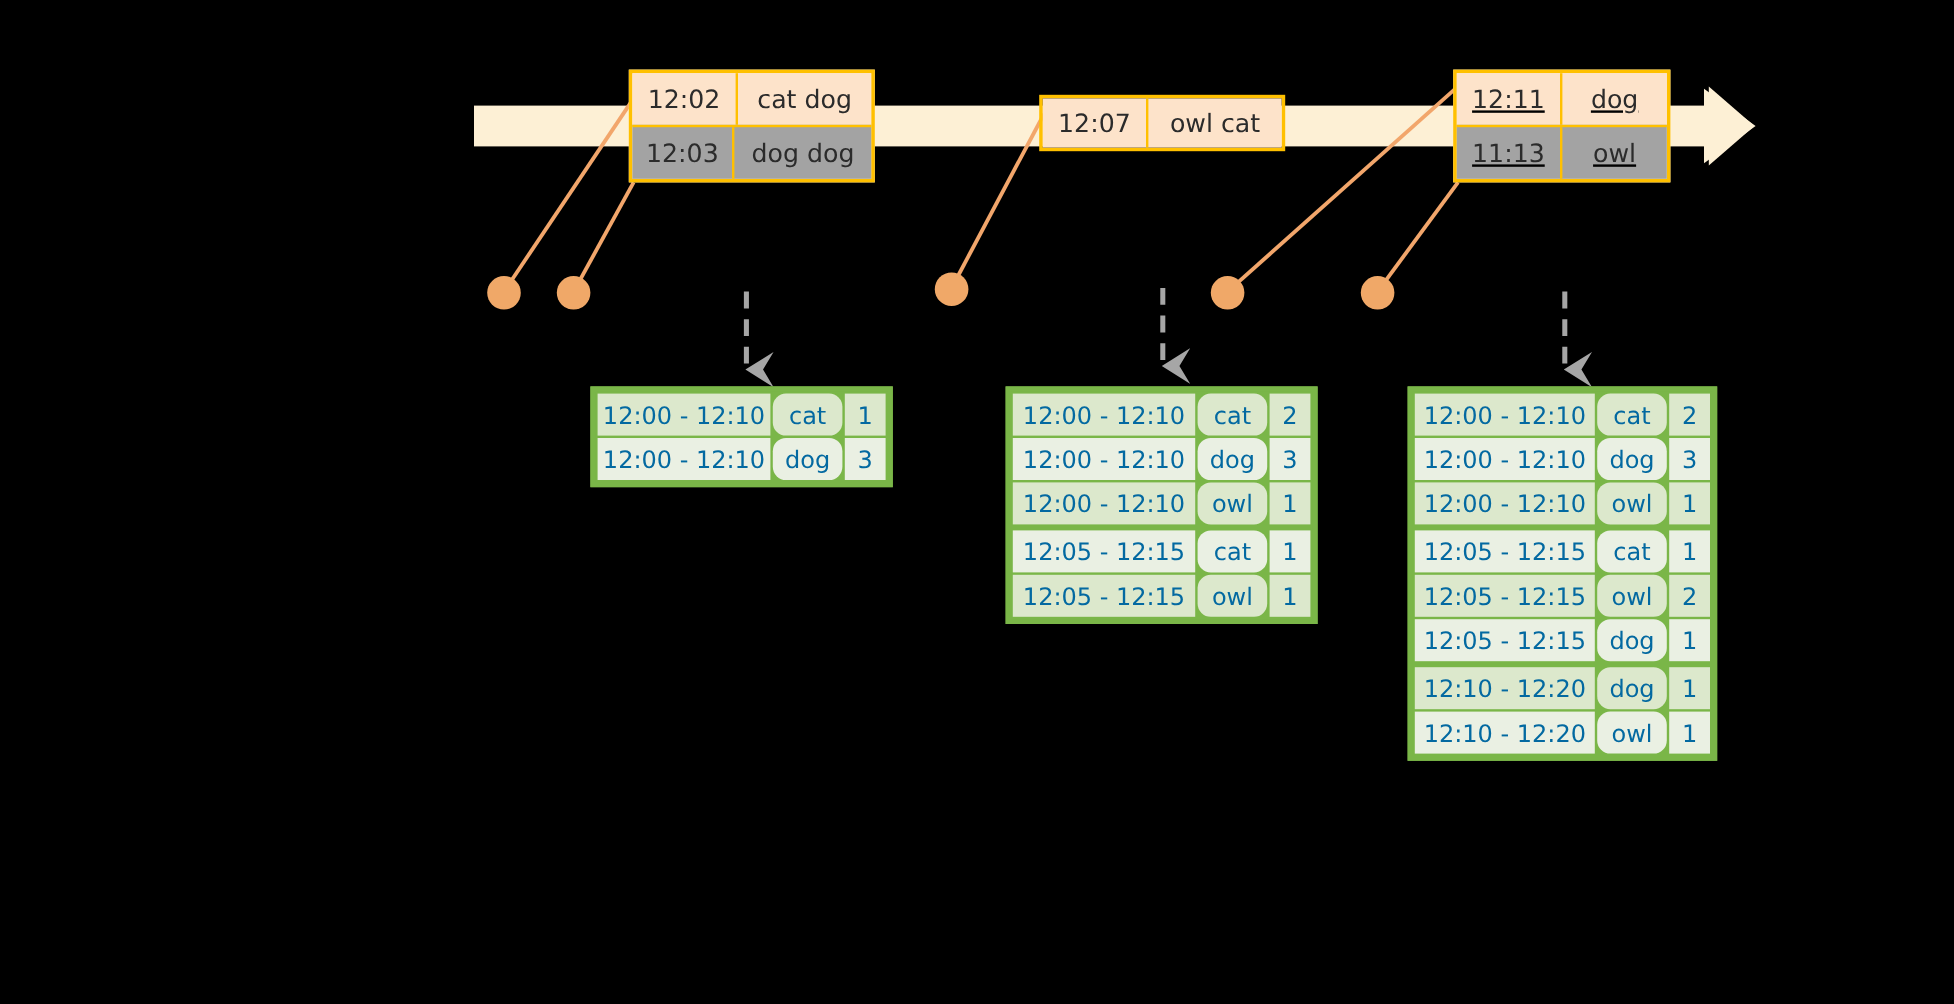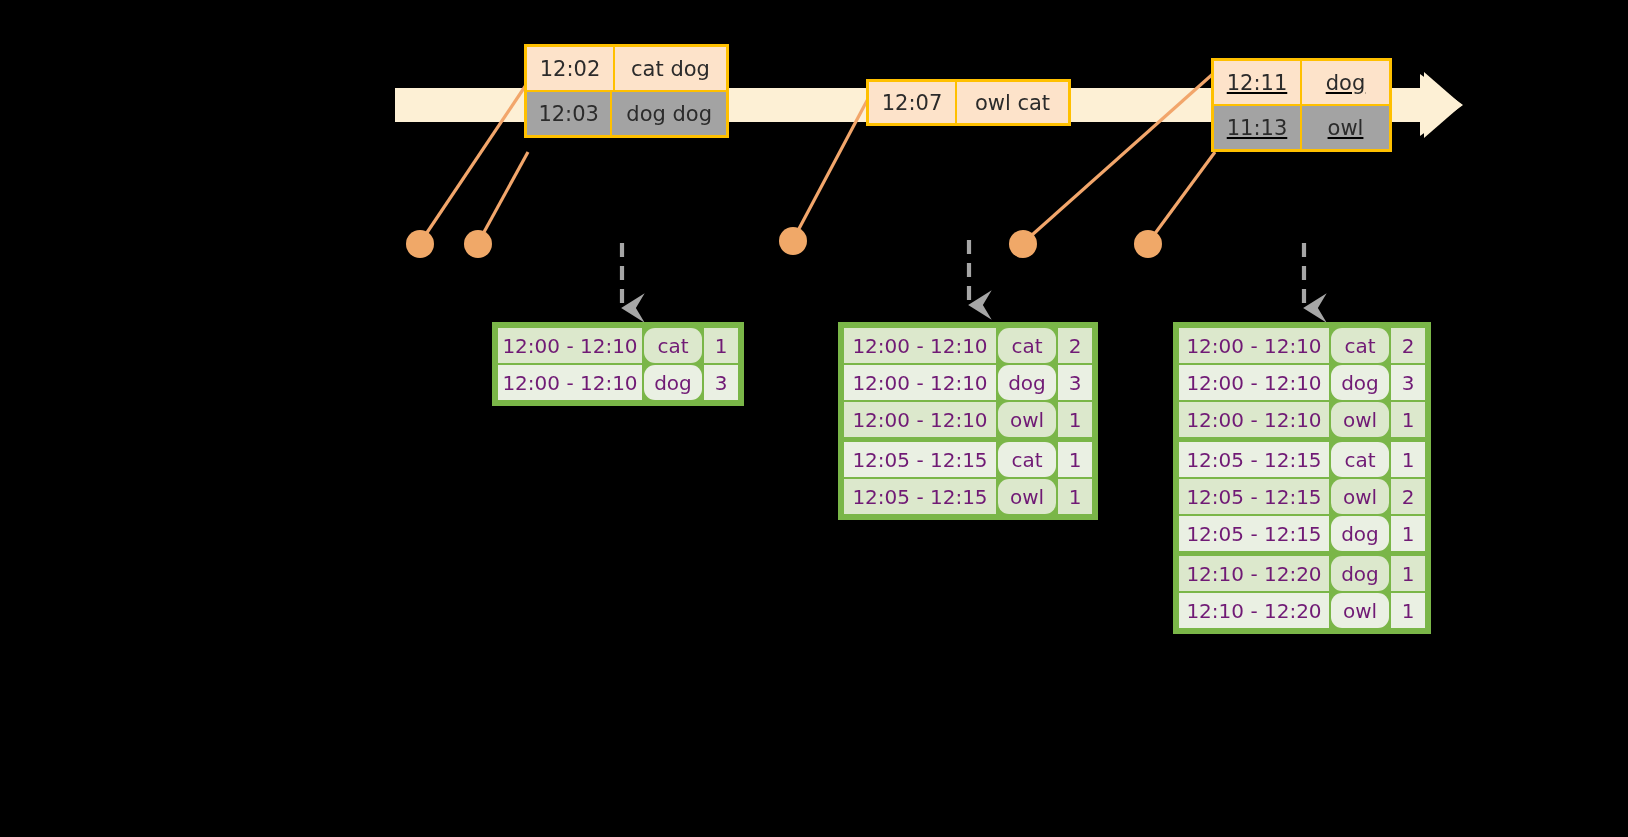--- a/index.html
+++ b/index.html
@@ -62,21 +62,21 @@
     padding: 2px;
   }
   .res-row {
     display: flex;
     gap: 2px;
     height: 35px;
   }
   .res-row > div {
     display: flex; align-items: center; justify-content: center;
     font-size: 20px;
-    color: #701a75;
+    color: #0369a1;
     white-space: nowrap;
   }
   .res-window { width: 152px; }
   .res-key    { width: 58px; border-radius: 11px; }
   .res-count  { width: 34px; }
   .row-a > div { background: #DCE8CC; }
   .row-b > div { background: #EAF0E3; }
   
   .grp-sep { margin-top: 3px; }
 
@@ -121,21 +121,21 @@
         <path d="M0,0 L3.5,5.6 L7,0 L3.5,2.1 Z" fill="#A6A6A6"></path>
       </marker>
     </defs>
     <g stroke="#A6A6A6" stroke-width="4.2" stroke-dasharray="14 9" fill="none" marker-end="url(#dashhead)">
       <line x1="622" y1="243" x2="622" y2="308"></line>
       <line x1="969" y1="240" x2="969" y2="305"></line>
       <line x1="1304" y1="243" x2="1304" y2="308"></line>
     </g>
   </svg>
 
-  <div class="event-box" style="left:524px; top:44px; width:205px; height:94px;">
+  <div class="event-box" style="left:524px; top:58px; width:205px; height:94px;">
     <div class="event-row tint-deep">
       <div class="ev-time">12:02</div>
       <div class="ev-payload">cat dog</div>
     </div>
     <div class="event-row tint-light">
       <div class="ev-time">12:03</div>
       <div class="ev-payload">dog dog</div>
     </div>
   </div>
 

